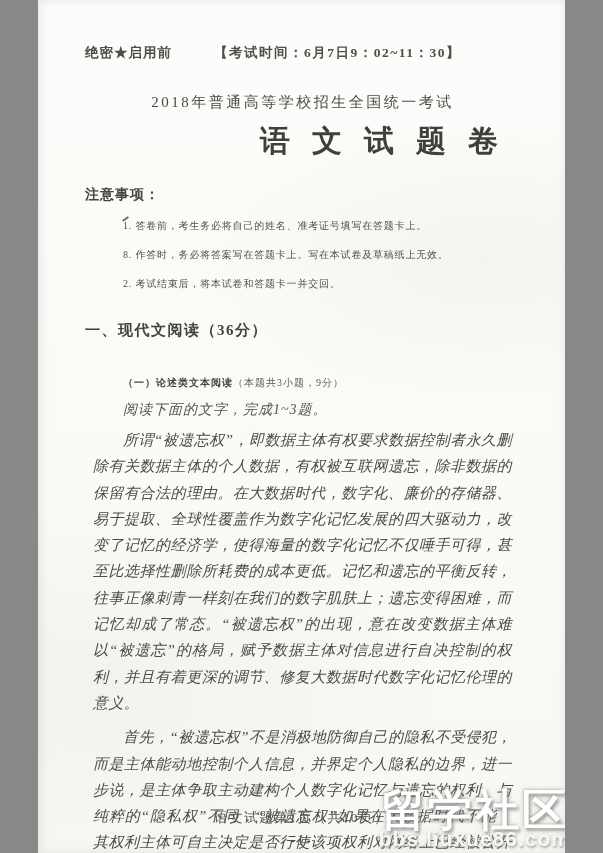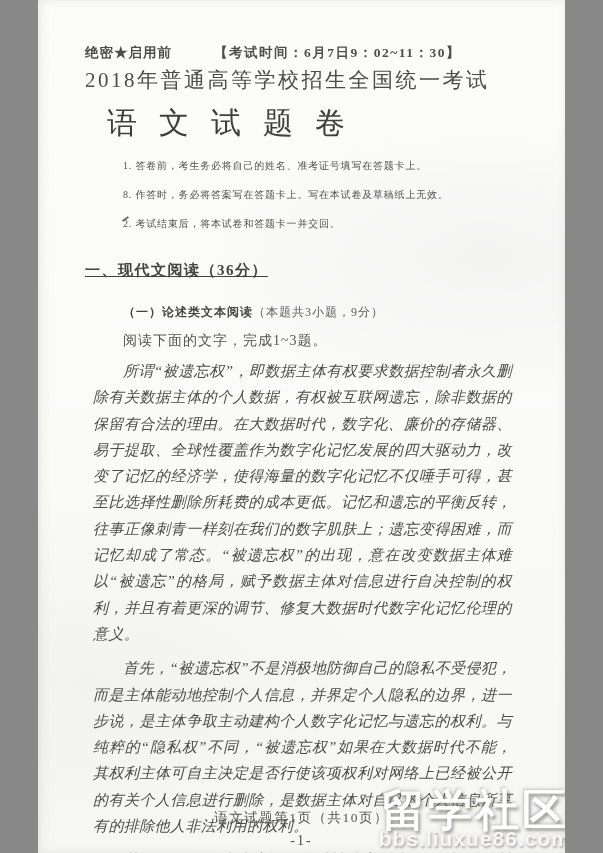--- a/index.html
+++ b/index.html
@@ -32,30 +32,31 @@
     align-items: baseline;
     font-size: 13.5px;
     letter-spacing: 1px;
     color: #4e4e4b;
   }
   .secret { font-weight: bold; }
   .exam-time { margin-left: 42px; font-weight: bold; letter-spacing: 1.5px; }
 
   
   .title1 {
-    margin-top: 4px;
-    font-size: 21px;
+    margin-top: 31px;
+    text-align: center;
+    font-size: 15px;
     letter-spacing: 2.5px;
     color: #4c4c49;
   }
   .title2 {
     margin-top: 9px;
-    text-align: left;
+    text-align: right;
     font-size: 30px;
-    font-weight: normal;
+    font-weight: bold;
     letter-spacing: 22px;
     text-indent: 22px;
     color: #3f3f3c;
   }
 
   
   .notice-heading {
     margin-top: 24px;
     font-size: 14px;
     font-weight: bold;
@@ -80,33 +81,33 @@
     transform: rotate(-35deg);
   }
 
   
   .section-heading {
     margin-top: 30px;
     font-size: 15px;
     font-weight: bold;
     letter-spacing: 1.5px;
     color: #424240;
-    text-decoration: underline;
   }
   .subsection-heading {
-    margin: 24px 0 0 38px;
-    font-size: 12px;
+    margin: 36px 0 0 38px;
+    font-size: 10px;
     color: #55555    2;
   }
   .subsection-heading .bold-part { font-weight: bold; letter-spacing: 1px; color: #434340; }
   .subsection-heading .rest-part { letter-spacing: 1px; color: #5a5a56; }
   .intro-line {
     margin: 11px 0 0 38px;
     font-size: 14px;
     letter-spacing: 1px;
+    font-style: italic;
     color: #55554f;
   }
 
   
   .passage { margin-top: 8px; }
   .passage p {
     margin: 8px;
     text-indent: 2em;
     text-align: justify;
     font-size: 15px;
@@ -180,20 +181,21 @@
   <div class="content">
 
     <div class="header-row">
       <span class="secret">绝密★启用前</span>
       <span class="exam-time">【考试时间：6月7日9：02~11：30】</span>
     </div>
 
     <div class="title1">2018年普通高等学校招生全国统一考试</div>
     <div class="title2">语文试题卷</div>
 
+    <div class="notice-heading">注意事项：</div>
     <ol class="notice-list">
       <li class="notice-item">1. 答卷前，考生务必将自己的姓名、准考证号填写在答题卡上。</li>
       <li class="notice-item">8. 作答时，务必将答案写在答题卡上。写在本试卷及草稿纸上无效。</li>
       <li class="notice-item">2. 考试结束后，将本试卷和答题卡一并交回。</li>
     </ol>
 
     <div class="section-heading">一、现代文阅读（36分）</div>
 
     <div class="subsection-heading">
       <span class="bold-part">（一）论述类文本阅读</span><span class="rest-part">（本题共3小题，9分）</span>

